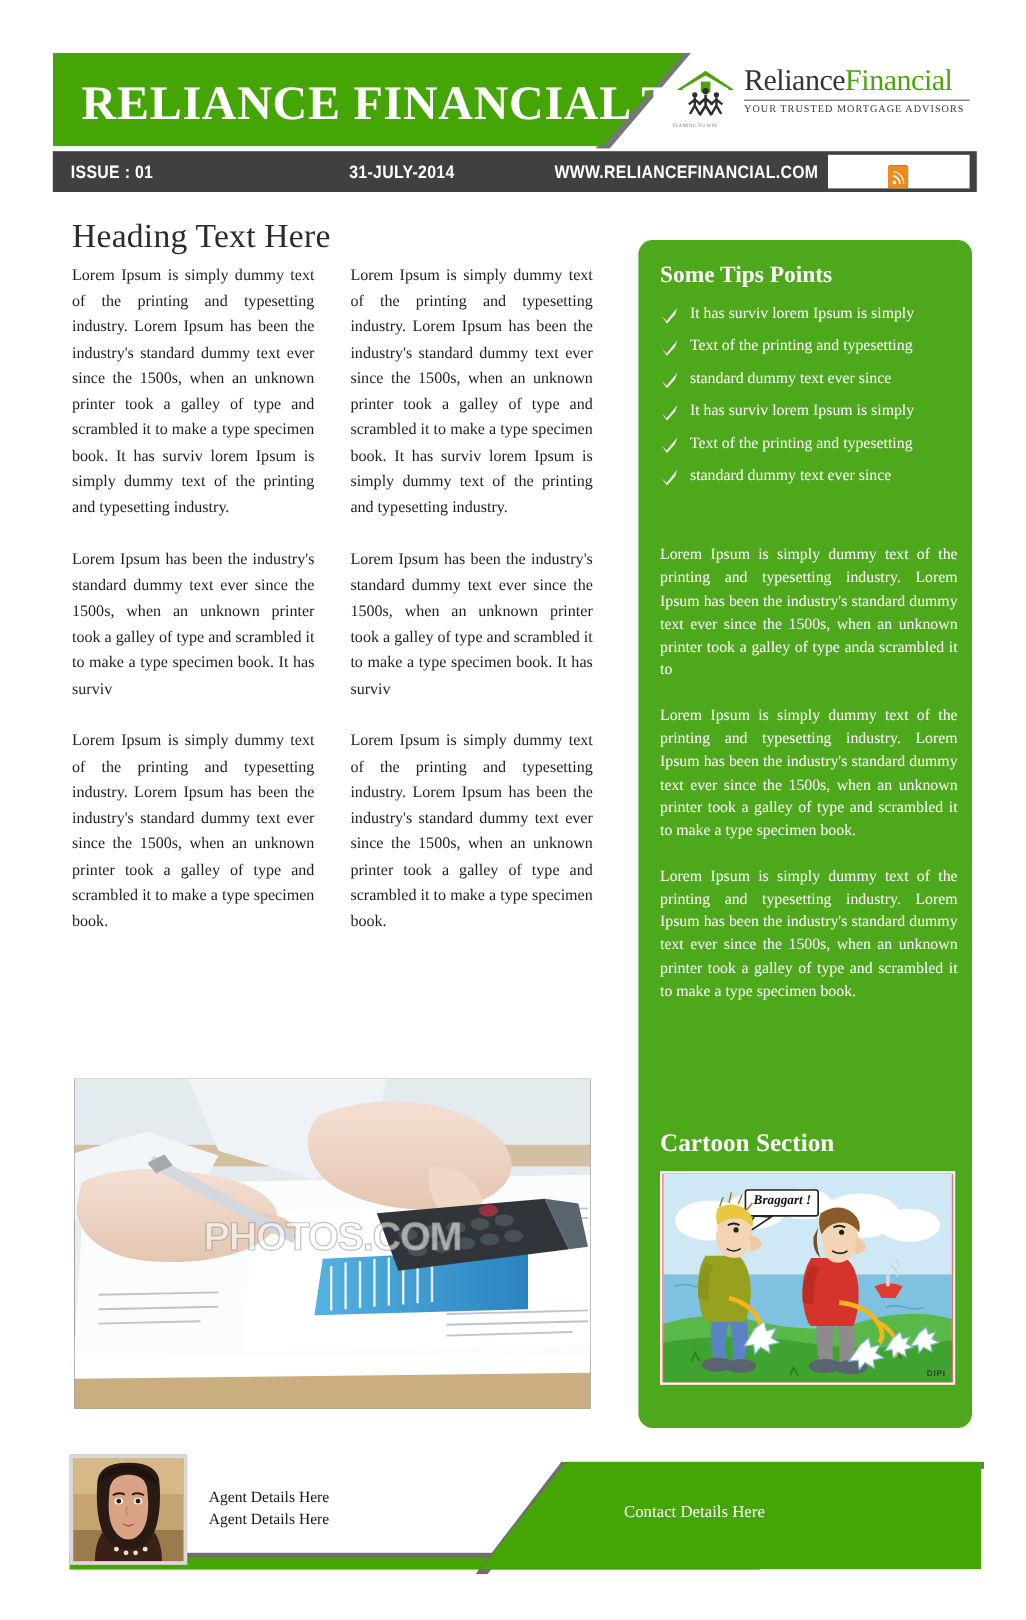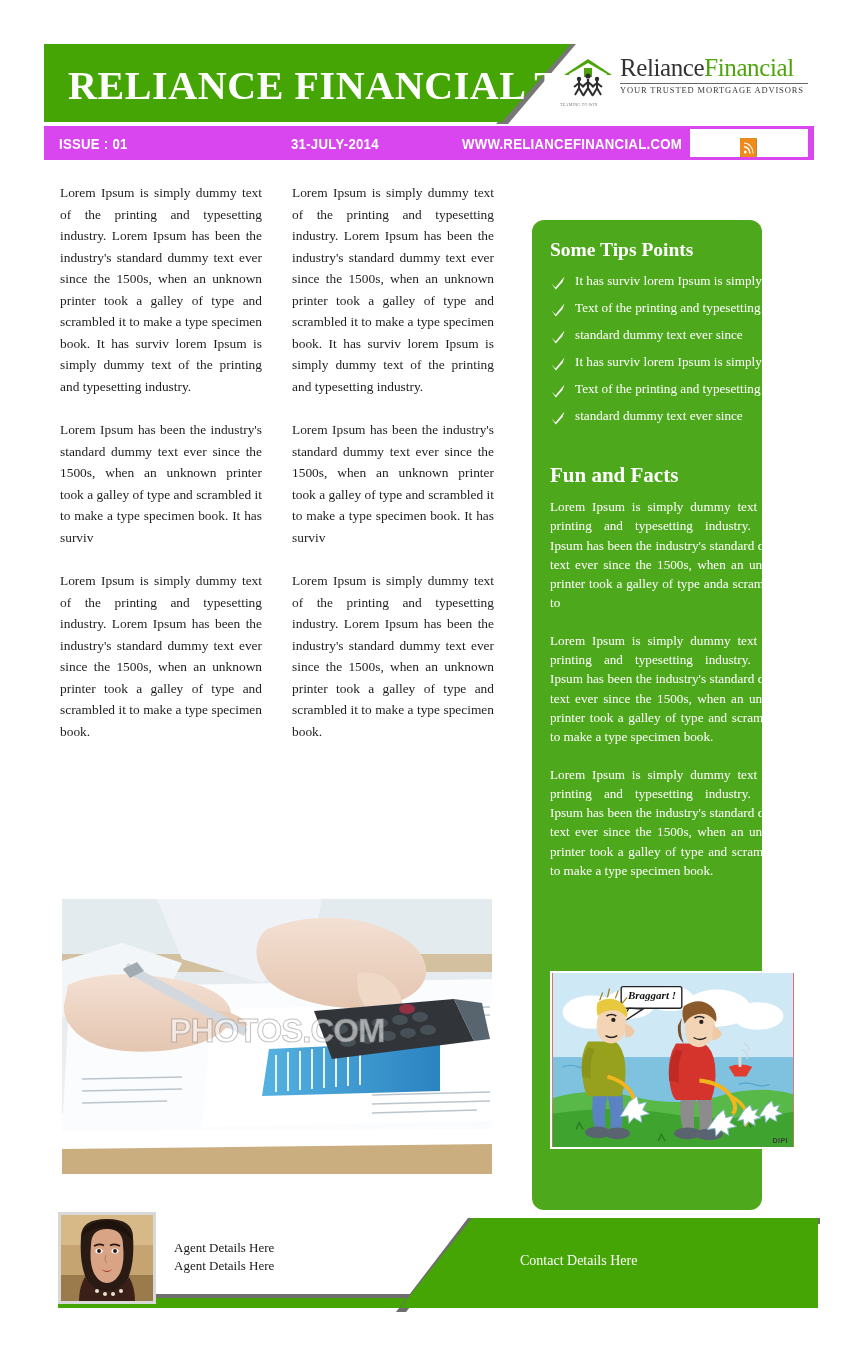--- a/index.html
+++ b/index.html
@@ -101,21 +101,21 @@
     color: #777;
     letter-spacing: 0.3px;
     white-space: nowrap;
   }
 
   
   .infobar {
     position: absolute;
     left: 44px; top: 126px;
     width: 770px; height: 34px;
-    background: #d946ef;
+    background: #404040;
   }
   .infobar span {
     position: absolute;
     top: 9px;
     color: #ffffff;
     font-family: "Liberation Sans Narrow", "Liberation Sans", sans-serif;
     font-size: 15px;
     font-weight: bold;
     letter-spacing: 0.3px;
     transform: scaleX(0.88);
@@ -208,25 +208,24 @@
     color: rgba(255,255,255,0.55);
     letter-spacing: -1px;
     -webkit-text-stroke: 1px rgba(120,120,120,0.45);
     white-space: nowrap;
   }
 
   
   .sidebar {
     position: absolute;
     left: 532px; top: 200px;
-    width: 230px; height: 990px;
+    width: 278px; height: 990px;
     background: #4ea81c;
     border-radius: 12px;
     box-shadow: 0 0 0 0 transparent;
-    margin-top: 20px;
   }
   .sb-title {
     font-family: "Liberation Serif", serif;
     font-size: 19.5px;
     font-weight: bold;
     color: #ffffff;
     margin: 0;
   }
   .sb-block-tips { position: absolute; left: 18px; top: 19px; width: 246px; }
   .tips-list { list-style: none; margin: 12px 0 0 0; padding: 0; }
@@ -393,20 +392,21 @@
         <svg width="12" height="12" viewBox="0 0 12 12">
           <circle cx="2" cy="10" r="1.6" fill="#fff"></circle>
           <path d="M0.6 5.6a5.8 5.8 0 0 1 5.8 5.8h1.7A7.5 7.5 0 0 0 0.6 3.9z" fill="#fff"></path>
           <path d="M0.6 1.6a9.8 9.8 0 0 1 9.8 9.8h1.1A10.9 10.9 0 0 0 0.6 0.5z" fill="#fff"></path>
         </svg>
       </span>
     </div>
   </div>
 
   <div class="left-col">
+    <h1 class="page-heading">Heading Text Here</h1>
     <div class="cols">
       <div class="col">
         <p>Lorem Ipsum is simply dummy text of the printing and typesetting industry. Lorem Ipsum has been the industry's standard dummy text ever since the 1500s, when an unknown printer took a galley of type and scrambled it to make a type specimen book. It has surviv lorem Ipsum is simply dummy text of the printing and typesetting industry.</p>
         <p>Lorem Ipsum has been the industry's standard dummy text ever since the 1500s, when an unknown printer took a galley of type and scrambled it to make a type specimen book. It has surviv</p>
         <p>Lorem Ipsum is simply dummy text of the printing and typesetting industry. Lorem Ipsum has been the industry's standard dummy text ever since the 1500s, when an unknown printer took a galley of type and scrambled it to make a type specimen book.</p>
       </div>
       <div class="col">
         <p>Lorem Ipsum is simply dummy text of the printing and typesetting industry. Lorem Ipsum has been the industry's standard dummy text ever since the 1500s, when an unknown printer took a galley of type and scrambled it to make a type specimen book. It has surviv lorem Ipsum is simply dummy text of the printing and typesetting industry.</p>
         <p>Lorem Ipsum has been the industry's standard dummy text ever since the 1500s, when an unknown printer took a galley of type and scrambled it to make a type specimen book. It has surviv</p>
         <p>Lorem Ipsum is simply dummy text of the printing and typesetting industry. Lorem Ipsum has been the industry's standard dummy text ever since the 1500s, when an unknown printer took a galley of type and scrambled it to make a type specimen book.</p>
@@ -534,27 +534,27 @@
         <li>
           <svg class="tick" viewBox="0 0 16 16">
               <path d="M1.5 8.5 L5.5 12.5 L14.5 1.5 L12.5 7 L5.8 14.5 Z" fill="#ffffff"></path>
             </svg>
           <span class="tips-text">standard dummy text ever since</span>
         </li>
       </ul>
     </div>
 
     <div class="sb-block-fun">
-      <h2 class="sb-title">Fun and Facts</h2>
       <p class="fun-p">Lorem Ipsum is simply dummy text of the printing and typesetting industry. Lorem Ipsum has been the industry's standard dummy text ever since the 1500s, when an unknown printer took a galley of type anda scrambled it to</p>
       <p class="fun-p">Lorem Ipsum is simply dummy text of the printing and typesetting industry. Lorem Ipsum has been the industry's standard dummy text ever since the 1500s, when an unknown printer took a galley of type and scrambled it to make a type specimen book.</p>
       <p class="fun-p">Lorem Ipsum is simply dummy text of the printing and typesetting industry. Lorem Ipsum has been the industry's standard dummy text ever since the 1500s, when an unknown printer took a galley of type and scrambled it to make a type specimen book.</p>
     </div>
 
     <div class="sb-block-cartoon">
+      <h2 class="sb-title">Cartoon Section</h2>
       <div class="cartoon-frame">
         <svg viewBox="0 0 246 178" width="242" height="174">
           <rect x="0" y="0" width="246" height="178" fill="#cfe8f5"></rect>
           <g fill="#ffffff">
             <ellipse cx="40" cy="40" rx="30" ry="17"></ellipse>
             <ellipse cx="78" cy="32" rx="26" ry="15"></ellipse>
             <ellipse cx="168" cy="36" rx="34" ry="19"></ellipse>
             <ellipse cx="210" cy="44" rx="26" ry="14"></ellipse>
             <ellipse cx="120" cy="26" rx="24" ry="13"></ellipse>
           </g>

